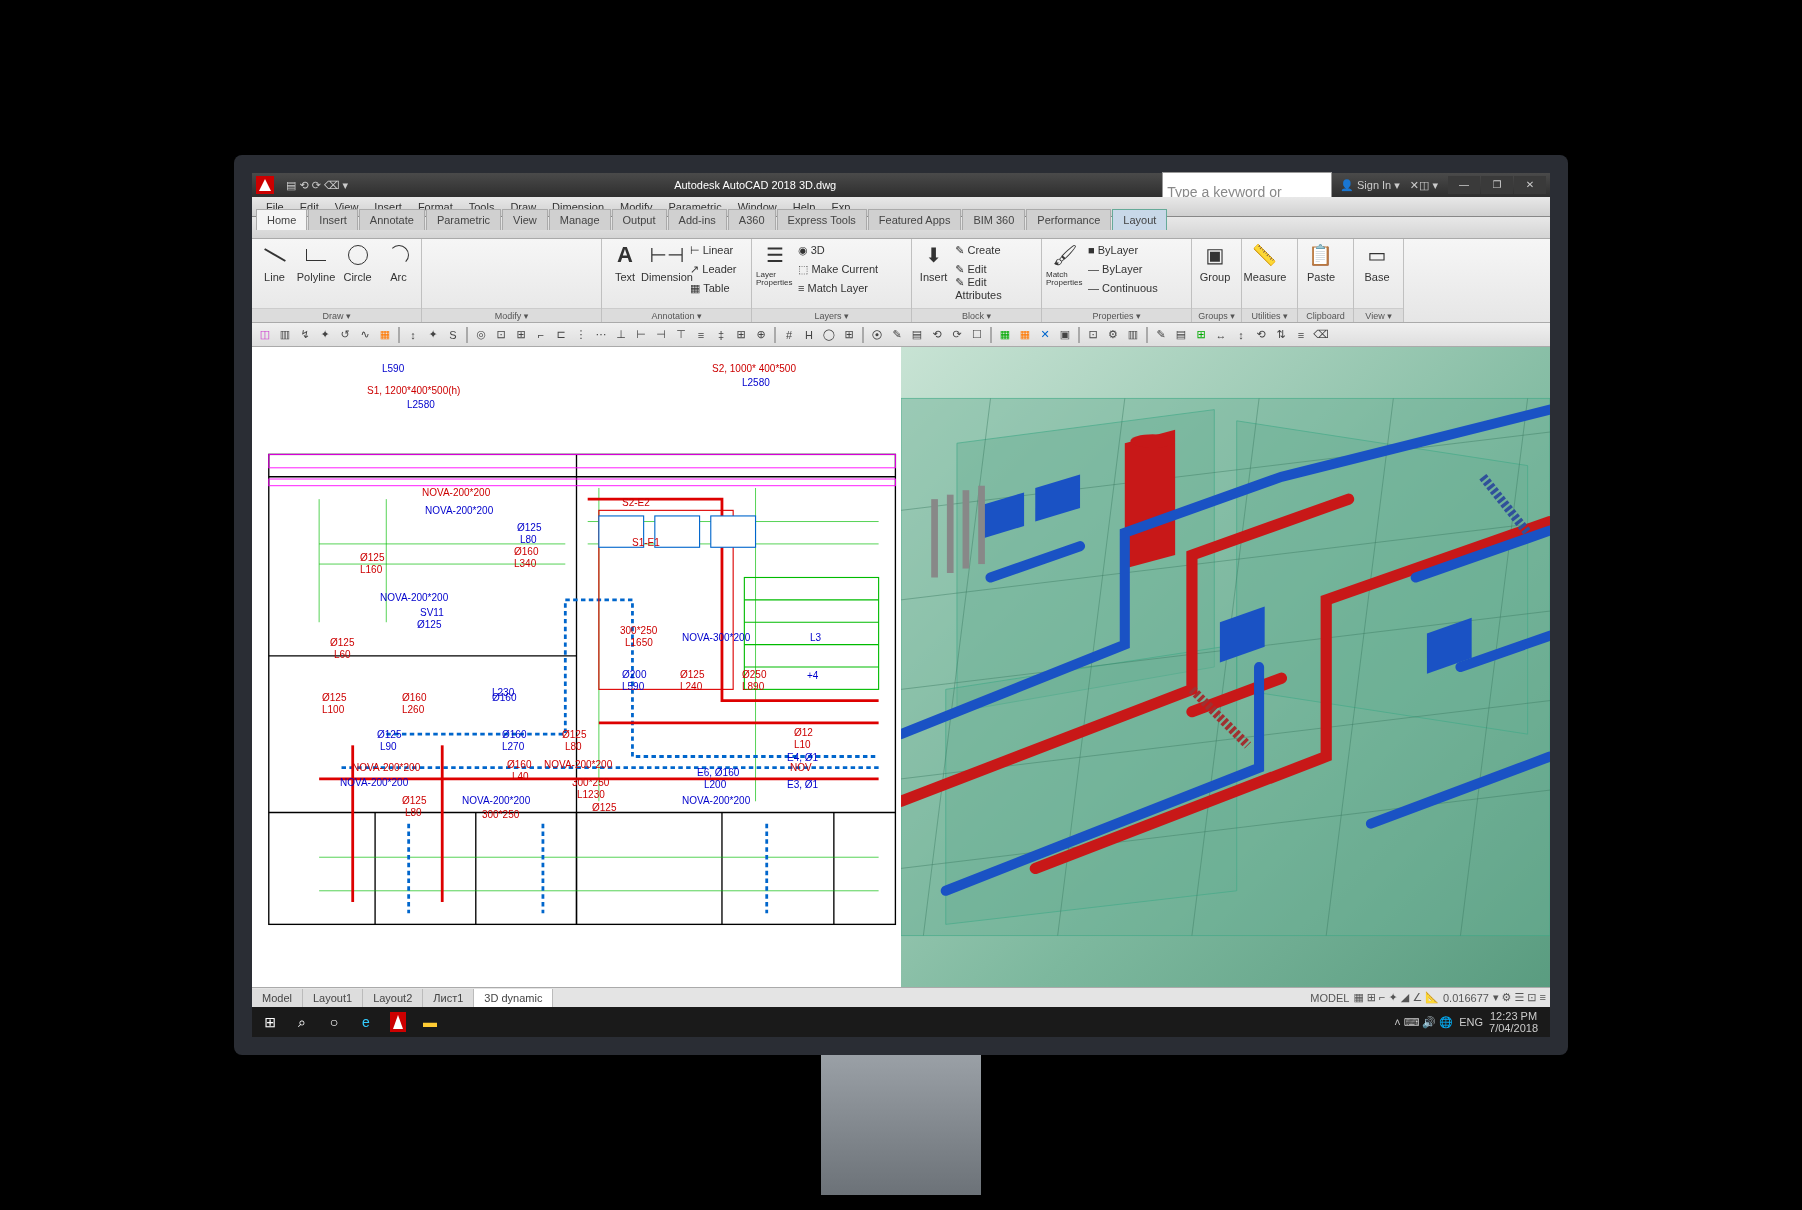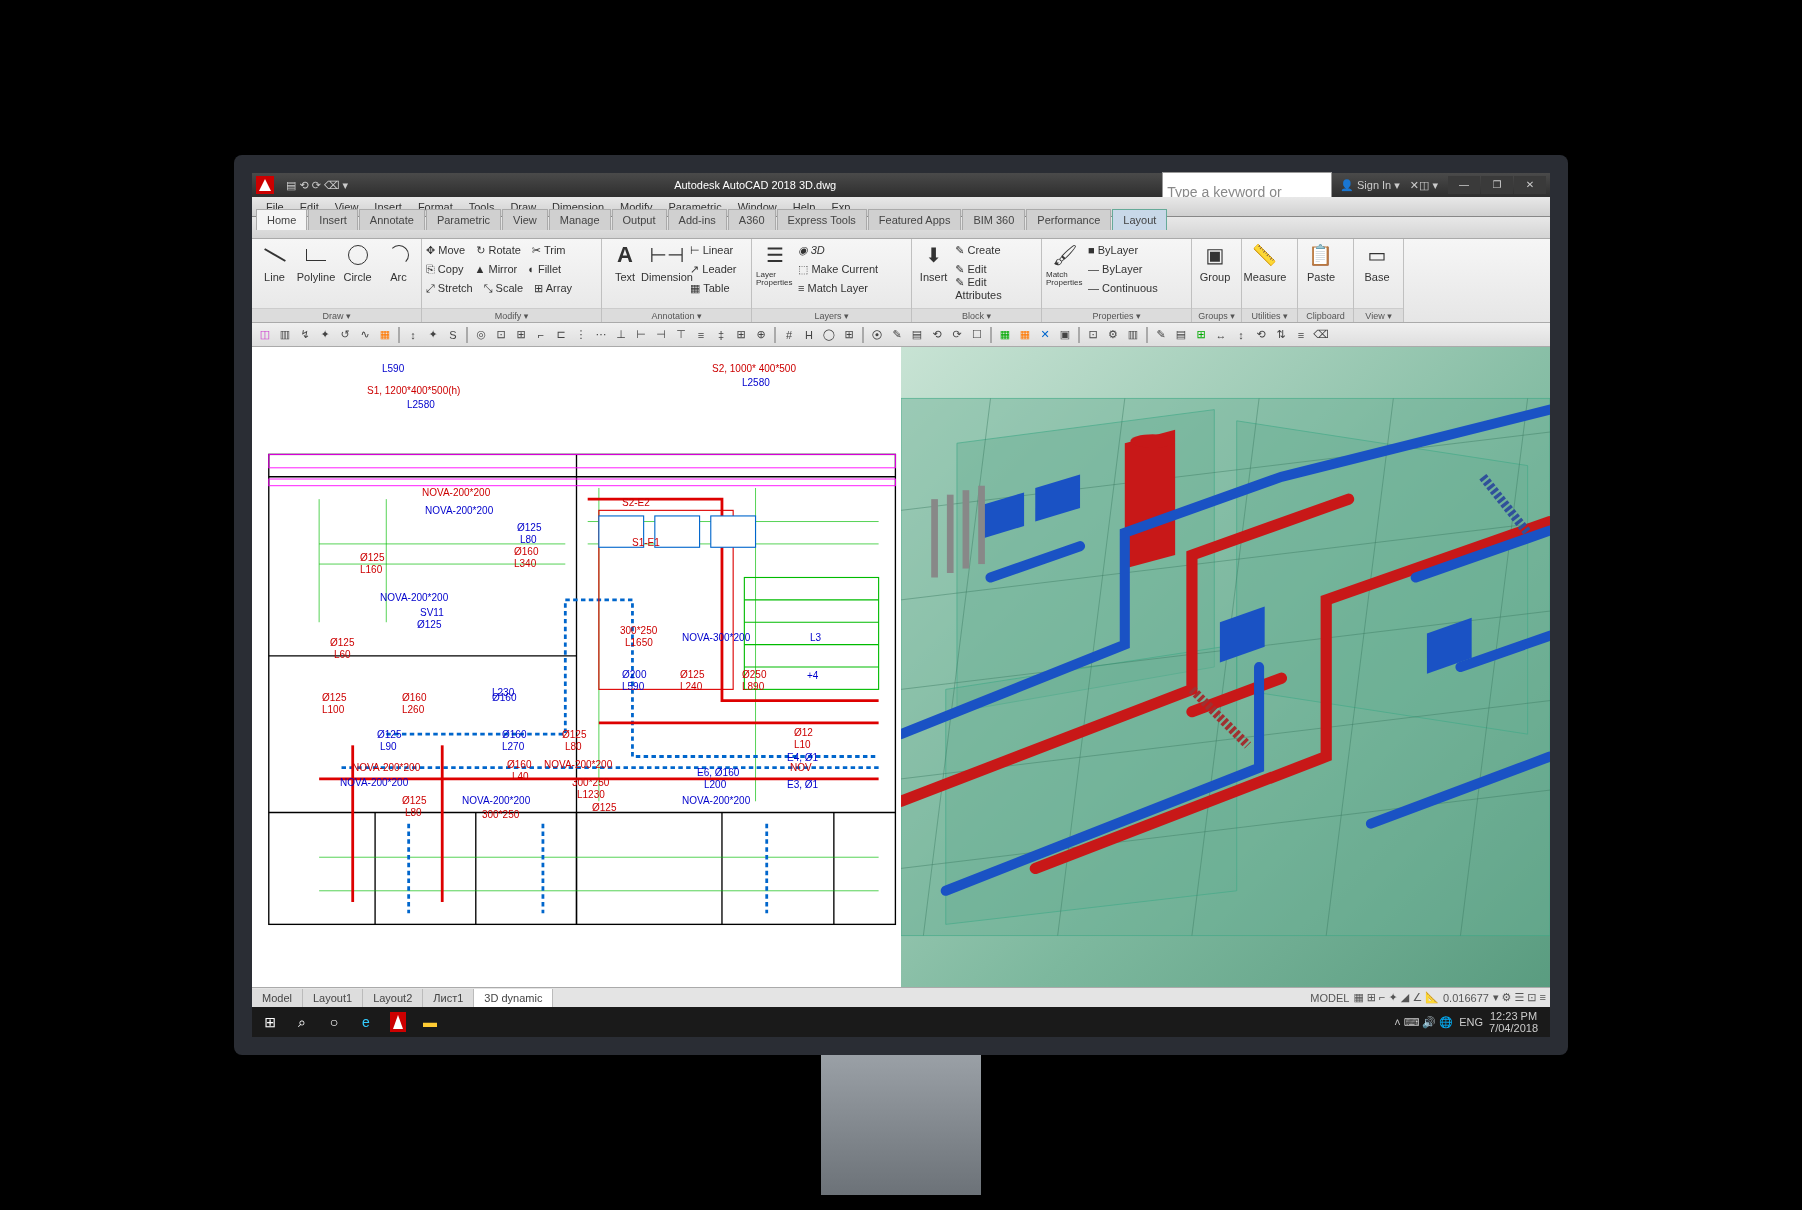--- a/index.html
+++ b/index.html
@@ -141,39 +141,20 @@
       <div class="big-btn">
               <div class="ic">
                 <div class="ico-arc"></div>
               </div>
               <span>Arc</span>
             </div>
     </div>
     <div class="panel-title">Draw ▾</div>
   </div>
   <div class="panel" style="width:180px">
-    <div class="panel-body">
-            <div class="small-row" id="modify-rows">
-              <div>
-                <span style="margin-right: 8px;">✥ Move</span>
-                <span style="margin-right: 8px;">↻ Rotate</span>
-                <span style="margin-right: 8px;">✂ Trim</span>
-              </div>
-              <div>
-                <span style="margin-right: 8px;">⎘ Copy</span>
-                <span style="margin-right: 8px;">▲ Mirror</span>
-                <span style="margin-right: 8px;">◐ Fillet</span>
-              </div>
-              <div>
-                <span style="margin-right: 8px;">⤢ Stretch</span>
-                <span style="margin-right: 8px;">⤡ Scale</span>
-                <span style="margin-right: 8px;">⊞ Array</span>
-              </div>
-            </div>
-          </div>
     <div class="panel-title">Modify ▾</div>
   </div>
   <div class="panel" style="width:150px">
     <div class="panel-body">
       <div class="big-btn">
               <div class="ic" style="font-weight:bold;font-size:22px">A</div>
               <span>Text</span>
             </div>
       <div class="big-btn">
               <div class="ic">⊢⊣</div>
@@ -194,21 +175,21 @@
     <div class="panel-title">Annotation ▾</div>
   </div>
   <div class="panel" style="width:160px">
     <div class="panel-body">
       <div class="big-btn">
               <div class="ic">☰</div>
               <span style="font-size:8px;line-height:1">Layer Properties</span>
             </div>
       <div class="small-row" id="layer-rows">
               <div>
-                <span style="margin-right: 8px; font-style: italic;">◉ 3D</span>
+                <span style="margin-right: 8px;">◉ 3D</span>
               </div>
               <div>
                 <span style="margin-right: 8px;">⬚ Make Current</span>
               </div>
               <div>
                 <span style="margin-right: 8px;">≡ Match Layer</span>
               </div>
             </div>
     </div>
     <div class="panel-title">Layers ▾</div>

